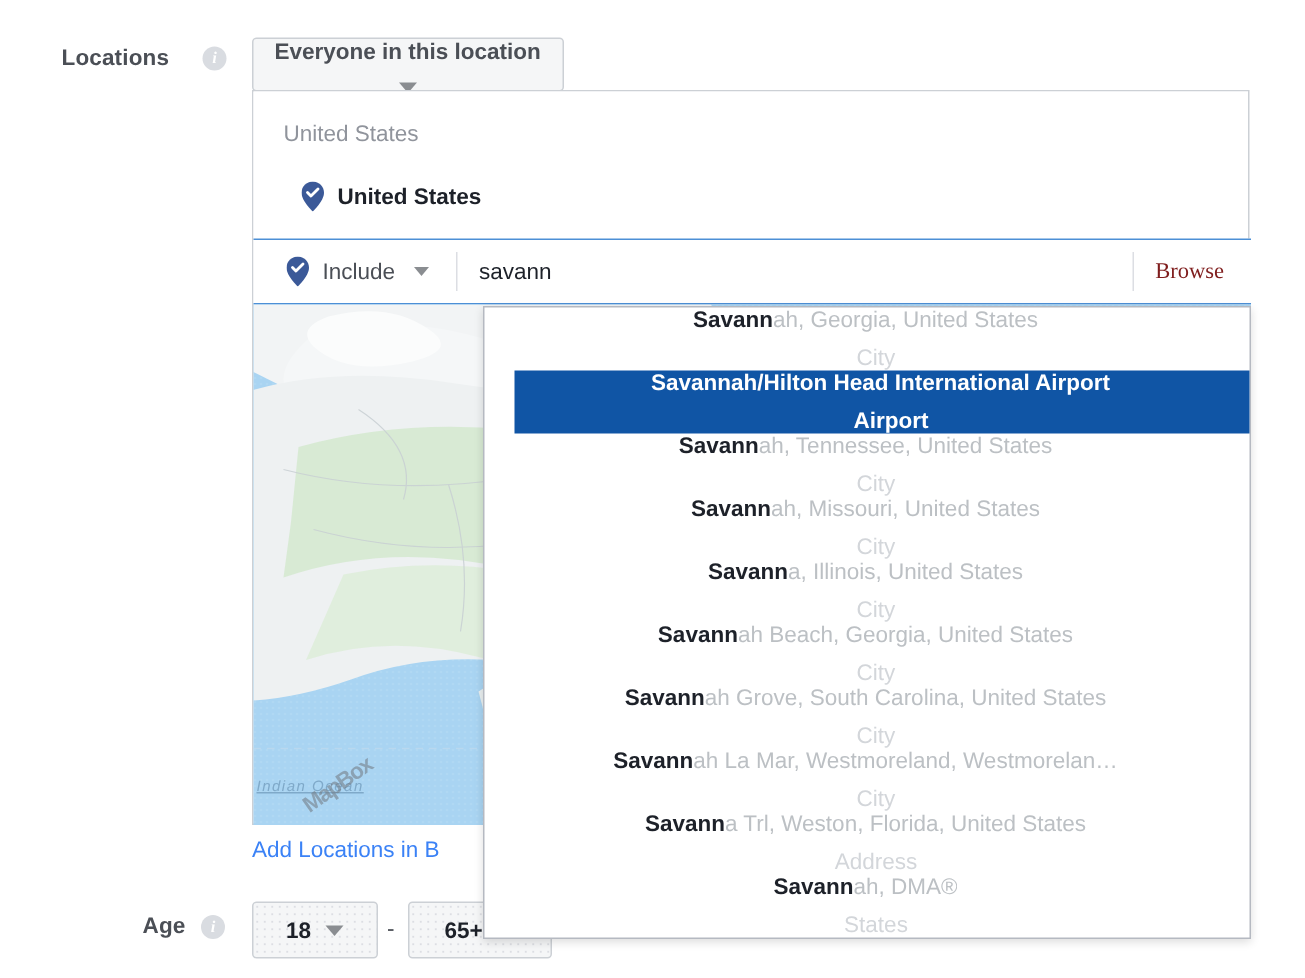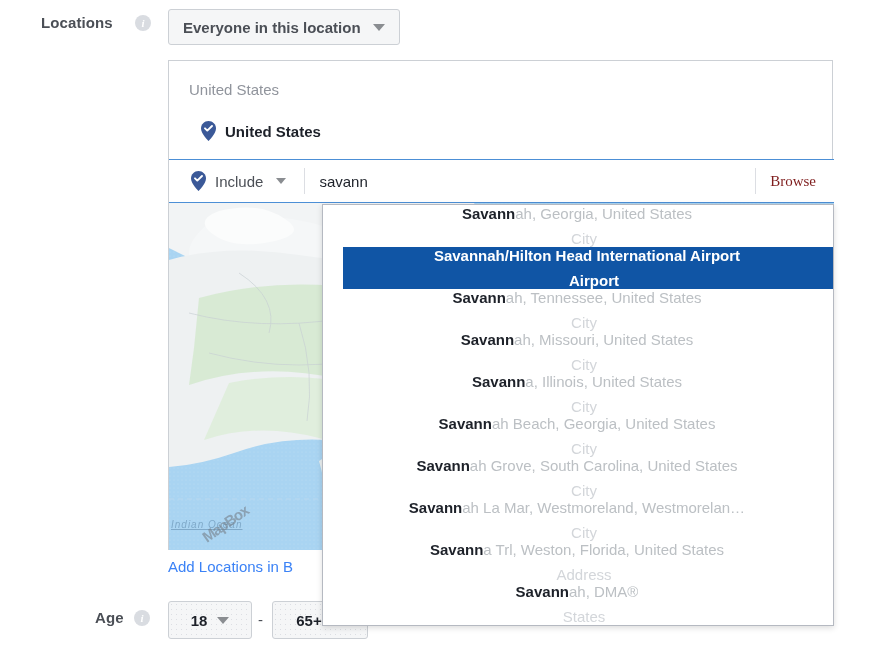--- a/index.html
+++ b/index.html
@@ -14,21 +14,21 @@
     font-size: 13px;
     color: #1d2129;
     overflow: hidden;
     position: relative;
   }
 
   
   .row-locations {
     position: absolute;
     left: 0;
-    top: 0;
+    top: 16px;
     width: 706px;
     height: 56px;
   }
   .field-label {
     position: absolute;
     font-size: 15px;
     font-weight: bold;
     color: #4b4f56;
     letter-spacing: 0.1px;
   }
@@ -70,20 +70,21 @@
     align-items: center;
     gap: 12px;
     background: #f5f6f7;
     border: 1px solid #ccd0d5;
     border-radius: 3px;
     box-sizing: border-box;
     font-size: 15px;
     font-weight: bold;
     color: #4b4f56;
     cursor: pointer;
+    flex-direction: column;
   }
   .caret-down {
     width: 0;
     height: 0;
     border-left: 6px solid transparent;
     border-right: 6px solid transparent;
     border-top: 7px solid #8a8d91;
   }
 
   

